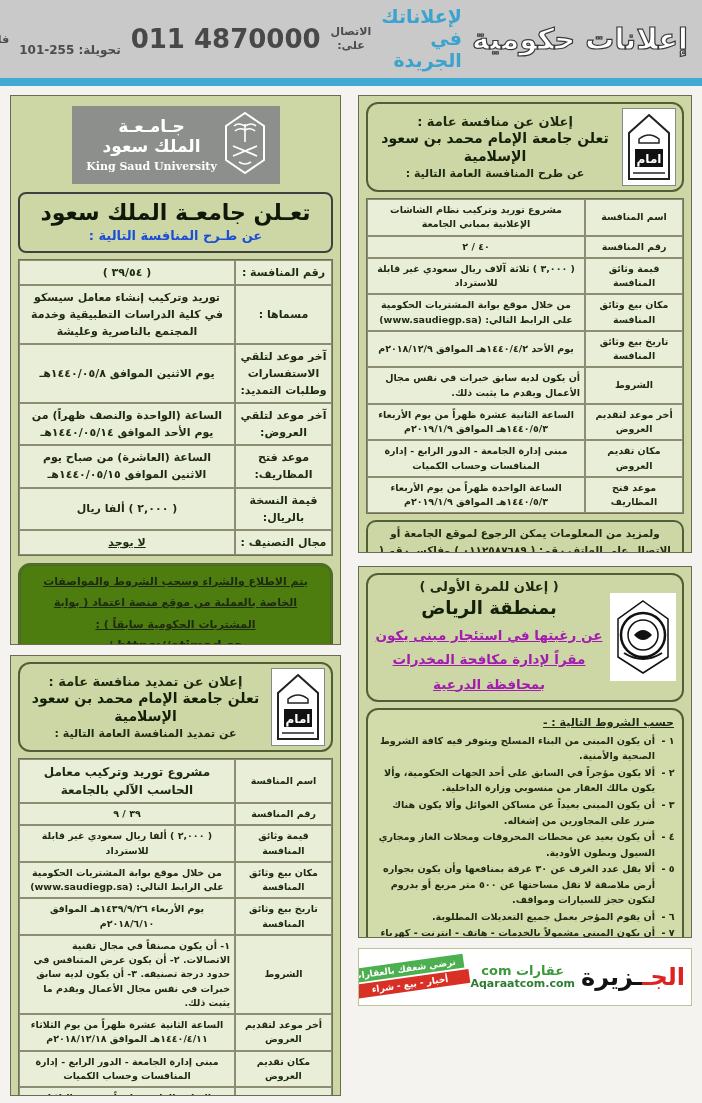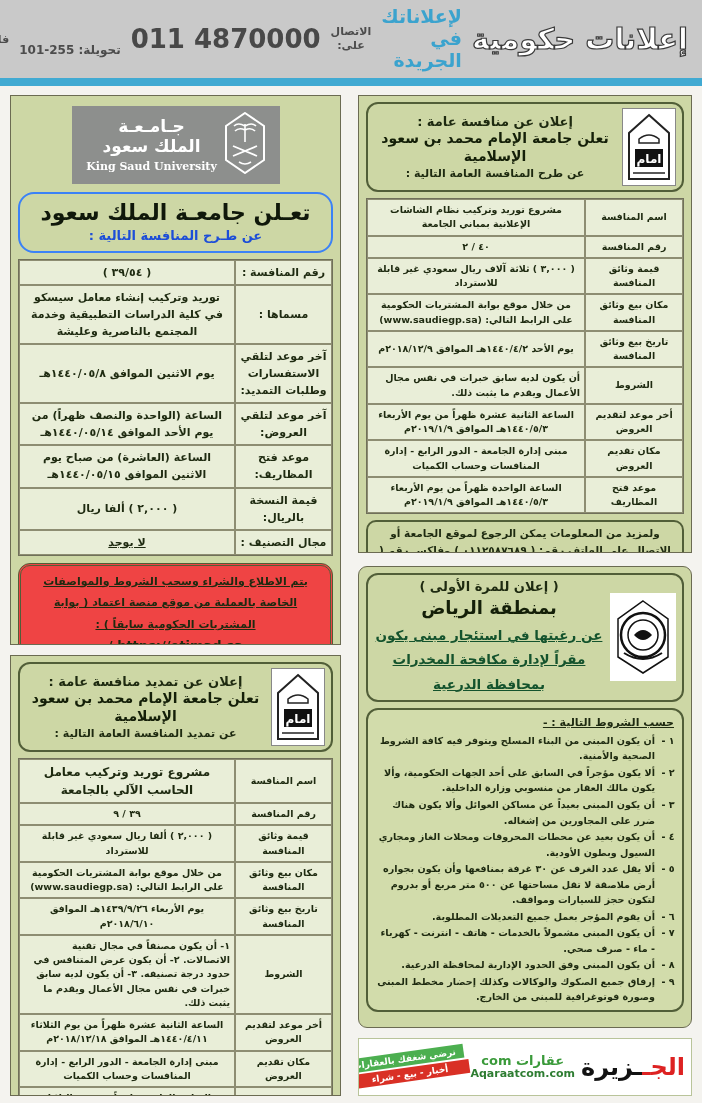--- a/index.html
+++ b/index.html
@@ -15,21 +15,21 @@
   .phone-main { color:#484848; font-weight:bold; font-size:26px; direction:ltr; white-space:nowrap; }
   .ext { color:#4c4c4c; font-size:12px; font-weight:bold; white-space:nowrap;margin-top:22px; }
   .fax-lbl { color:#4c4c4c; font-size:11px; font-weight:bold; }
   .blue-strip { height:8px; background:#41aad2; }
   
   .content { padding:9px 10px 0 10px; display:flex; gap:17px; }
   .col-left { width:331px; }   
   .col-right { width:334px; }
   .panel { background:#cdd7a5; border:1px solid #6b6b52; overflow:hidden; padding:6px 7px; }
   .rbox { border:2px solid #515e38; border-radius:12px; padding:4px 6px; }
-  .dbox { border:3px double #515e38; border-radius:12px; padding:4px 8px; background:#ef4444; }
+  .dbox { border:3px double #515e38; border-radius:12px; padding:4px 8px; background:#4d7c0f; }
   
   .t { display:table; width:100%; background:#e9eed8; border:1px solid #70705a; margin-top:6px; }
   .tr { display:table-row; }
   .lbl,.val { display:table-cell; border:1px solid #8d8d72; vertical-align:middle;
     text-align:center; padding:3px 4px; color:#1e2a10; font-weight:bold; }
   .lbl { width:31%; }
   .ksu-t .lbl,.ksu-t .val { font-size:11px; line-height:1.55; }
   .sm-t .lbl,.sm-t .val { font-size:9.5px; line-height:1.5; }
   .sm-t .cond { text-align:right; }
   u { text-decoration:underline; }
@@ -39,40 +39,40 @@
   .footer-note { border:2px solid #515e38; border-radius:10px; text-align:center;
     font-size:10.5px; font-weight:bold; color:#1e2a10; padding:3px 4px; margin-top:6px; line-height:1.6; }
   .hdr-flex { display:flex; align-items:center; gap:6px; }
   
   #block-ksu { height:550px; }
   .ksu-logo { width:208px; height:78px; background:#8d8f8d; border-radius:0; margin:4px auto 8px auto;
     display:flex; align-items:center; justify-content:center; gap:8px; color:#fff; padding:4px; }
   .ksu-logo-txt { text-align:center; }
   .ksu-ar { font-size:17px; font-weight:bold; line-height:1.15; letter-spacing:2px; }
   .ksu-en { font-size:11px; font-weight:bold; margin-top:3px; font-family:"DejaVu Serif","Liberation Serif",serif; }
-  .ksu-titlebox { border:2px solid #3b82f6; border-radius:16px; text-align:center; padding:6px 4px 8px 4px; }
+  .ksu-titlebox { border:2px solid #404040; border-radius:8px; text-align:center; padding:6px 4px 8px 4px; }
   .ksu-title { font-size:22px; font-weight:bold; color:#10180a; }
   .ksu-sub { font-size:13px; font-weight:bold; color:#1d4ed8; margin-top:3px; }
   
   .imam-logo { width:54px; height:78px; background:#fff; border:1px solid #888; flex:none;
     display:flex; align-items:center; justify-content:center; }
   .narc-logo { width:66px; height:88px; background:#fff; flex:none;
     display:flex; align-items:center; justify-content:center; }
   .hdr-txt { flex:1; }
   
   .narc-title { font-size:18px; font-weight:bold; color:#141f08; text-align:center; line-height:1.5; }
-  .narc-sub { font-size:13.5px; font-weight:bold; color:#14532d; text-align:center; line-height:1.8; margin-top:2px; }
+  .narc-sub { font-size:13.5px; font-weight:bold; color:#a21caf; text-align:center; line-height:1.8; margin-top:2px; }
   .cond-head { font-size:11px; font-weight:bold; color:#1e2a10; margin:2px 2px 4px 0; }
   .cond-list { list-style:none; }
   .cond-list li { display:flex; gap:5px; font-size:9.6px; font-weight:bold; color:#1e2a10;
     line-height:1.62; margin-bottom:1px; }
   .cond-num { flex:none; width:16px; text-align:center; }
   
   #block-imam { height:458px; }
-  #block-narc { height:462px; margin-top:13px;border-radius:9px; }
+  #block-narc { height:372px; margin-top:13px; }
   #block-imam-ext { height:441px; margin-top:10px; }
   
   .ad-strip { height:58px; margin-top:10px; background:#fff; border:1px solid #b9c49a;
     display:flex; align-items:center; padding:2px 6px; gap:6px; overflow:hidden; }
   .jazirah { font-size:24px; font-weight:bold; color:#121212; white-space:nowrap; position:relative; }
   .jazirah .red { color:#d22; }
   .aqarat { text-align:center; line-height:1.1; }
   .aqarat-ar { color:#3a9a3a; font-weight:bold; font-size:13px; }
   .aqarat-url { color:#2e7d32; font-weight:bold; font-size:11px; direction:ltr; }
   .ribbon { color:#fff; font-weight:bold; font-size:9px; padding:2px 8px; transform:rotate(-8deg);

